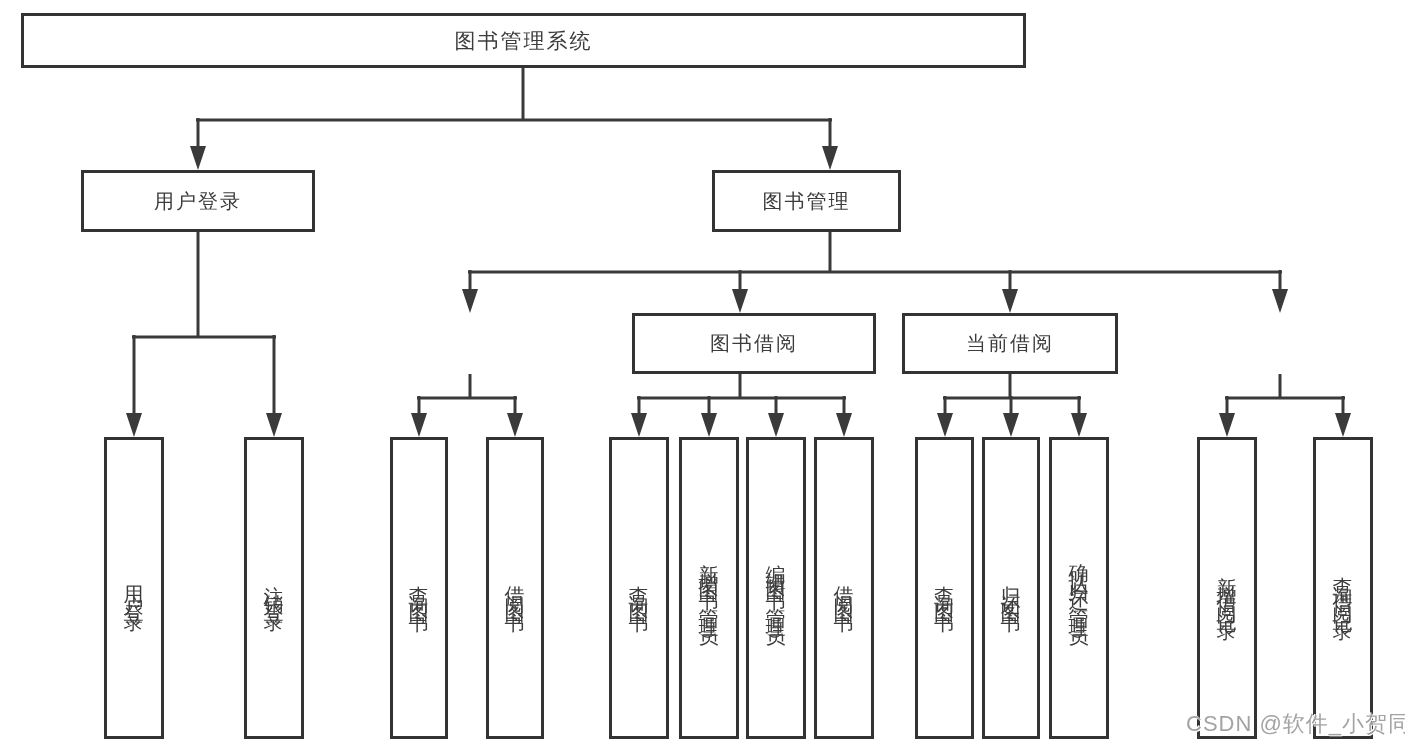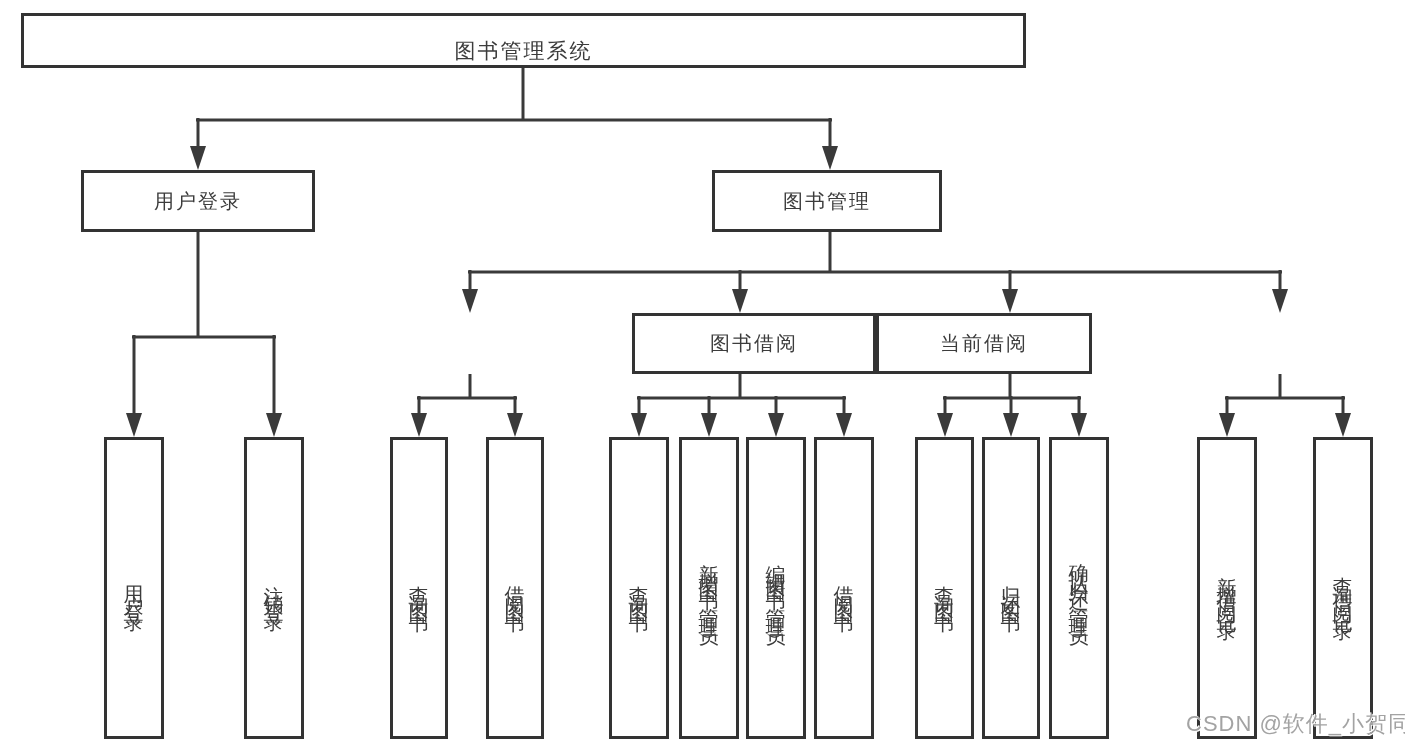--- a/index.html
+++ b/index.html
@@ -125,35 +125,35 @@
       <polygon points="768,413 784,413 776,437"></polygon>
       <polygon points="836,413 852,413 844,437"></polygon>
       <polygon points="937,413 953,413 945,437"></polygon>
       <polygon points="1003,413 1019,413 1011,437"></polygon>
       <polygon points="1071,413 1087,413 1079,437"></polygon>
       <polygon points="1219,413 1235,413 1227,437"></polygon>
       <polygon points="1335,413 1351,413 1343,437"></polygon>
     </g>
   </svg>
 
-  <div class="node h root" style="left:21px; top:13px; width:1005px; height:55px;align-items:flex-end;">
+  <div class="node h root" style="left:21px; top:13px; width:1005px; height:55px;">
     <span>图书管理系统</span>
   </div>
 
   <div class="node h" style="left:81px; top:170px; width:234px; height:62px;">
     <span>用户登录</span>
   </div>
-  <div class="node h" style="left:712px; top:170px; width:230px; height:62px;">
+  <div class="node h" style="left:712px; top:170px; width:189px; height:62px;">
     <span>图书管理</span>
   </div>
 
   <div class="node h" style="left:632px; top:313px; width:244px; height:61px;">
     <span>图书借阅</span>
   </div>
-  <div class="node h" style="left:876px; top:313px; width:216px; height:61px;">
+  <div class="node h" style="left:902px; top:313px; width:216px; height:61px;">
     <span>当前借阅</span>
   </div>
 
   <div class="node v" style="left:104px; top:437px; width:60px; height:302px;">
     <span>用户登录</span>
   </div>
   <div class="node v" style="left:244px; top:437px; width:60px; height:302px;">
     <span>注销登录</span>
   </div>
 

